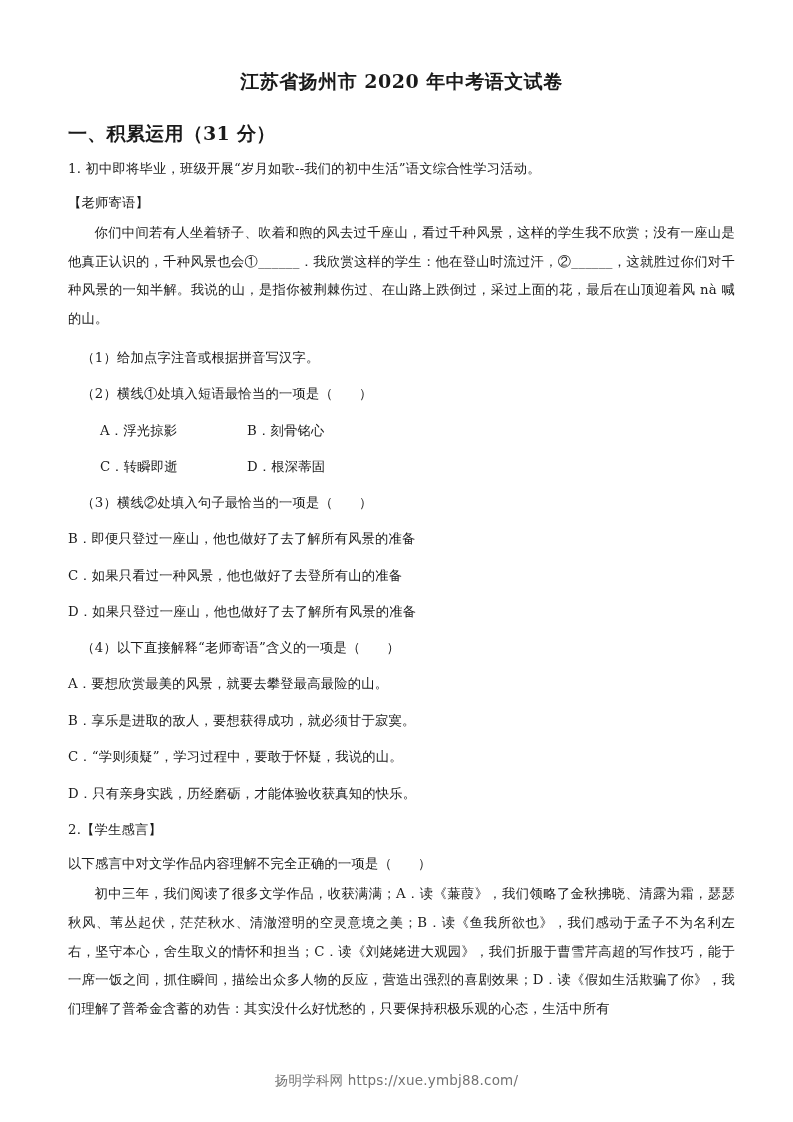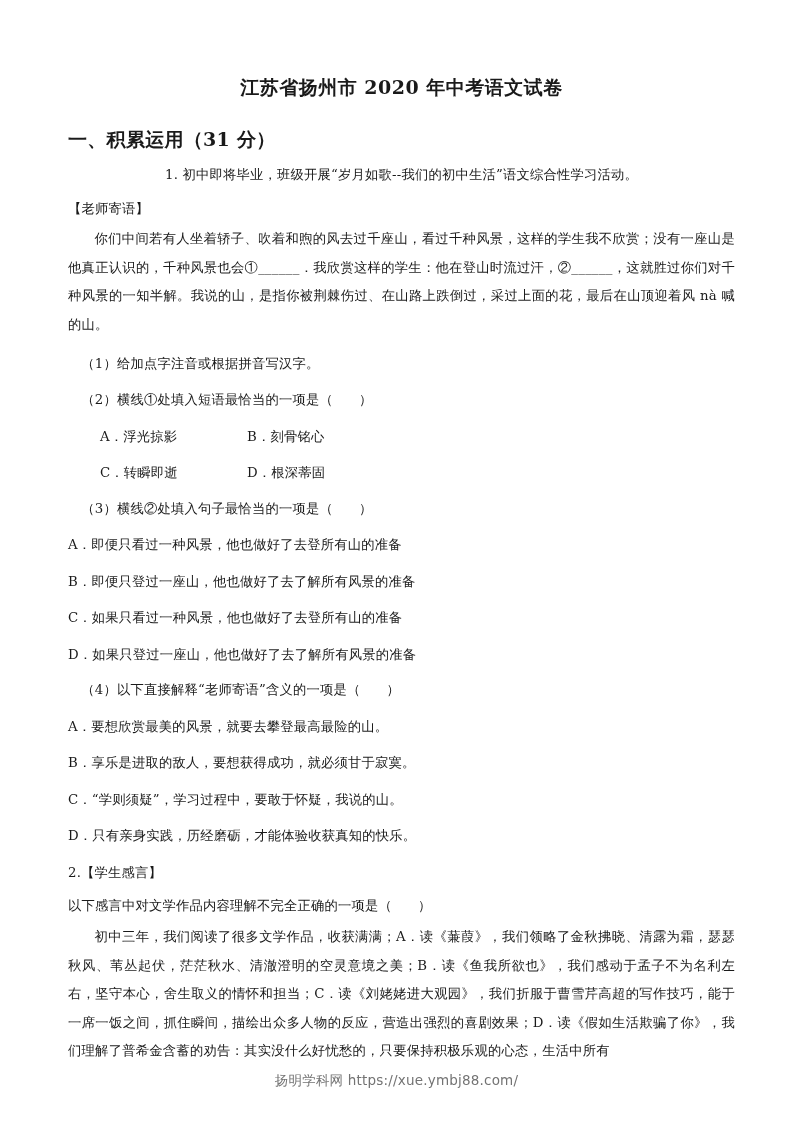--- a/index.html
+++ b/index.html
@@ -16,21 +16,21 @@
     color: #1a1a1a;
   }
 
   .page {
     position: absolute;
     left: 0;
     top: 0;
     width: 793px;
     height: 1122px;
     box-sizing: border-box;
-    padding: 6px 58px 0 68px;
+    padding: 0 58px 0 68px;
   }
 
   .doc-title {
     text-align: center;
     font-size: 19px;
     font-weight: bold;
     letter-spacing: 0.5px;
     margin: 68px 0 0 0;
     line-height: 1.4;
     font-family: "DejaVu Serif", "Liberation Serif", serif;
@@ -42,21 +42,20 @@
     margin: 24px 0 0 0;
     line-height: 1.5;
     letter-spacing: 0.3px;
   }
 
   .q-line {
     font-size: 13.3px;
     line-height: 1.62;
     margin: 11px 0 2px 0;
     letter-spacing: 0.2px;
-    text-align: center;
   }
 
   .label-line {
     font-size: 13.3px;
     line-height: 1.62;
     margin: 12px 0 0 0;
     letter-spacing: 0.2px;
   }
 
   .body-para {
@@ -170,21 +169,20 @@
     <span class="opt first">A．浮光掠影</span><span class="opt">B．刻骨铭心</span>
   </div>
   <div class="opt-row">
     <span class="opt first">C．转瞬即逝</span><span class="opt">D．根深蒂固</span>
   </div>
 
   <div class="sub-q">
     <span>（3）横线②处填入句子最恰当的一项是（</span><span class="paren-blank"></span><span>）</span>
   </div>
 
-  <div class="opt-single">A．即便只看过一种风景，他也做好了去登所有山的准备</div>
   <div class="opt-single">B．即便只登过一座山，他也做好了去了解所有风景的准备</div>
   <div class="opt-single">C．如果只看过一种风景，他也做好了去登所有山的准备</div>
   <div class="opt-single">D．如果只登过一座山，他也做好了去了解所有风景的准备</div>
 
   <div class="sub-q">
     <span>（4）以下直接解释“老师寄语”含义的一项是（</span><span class="paren-blank"></span><span>）</span>
   </div>
 
   <div class="opt-single">A．要想欣赏最美的风景，就要去攀登最高最险的山。</div>
   <div class="opt-single">B．享乐是进取的敌人，要想获得成功，就必须甘于寂寞。</div>

